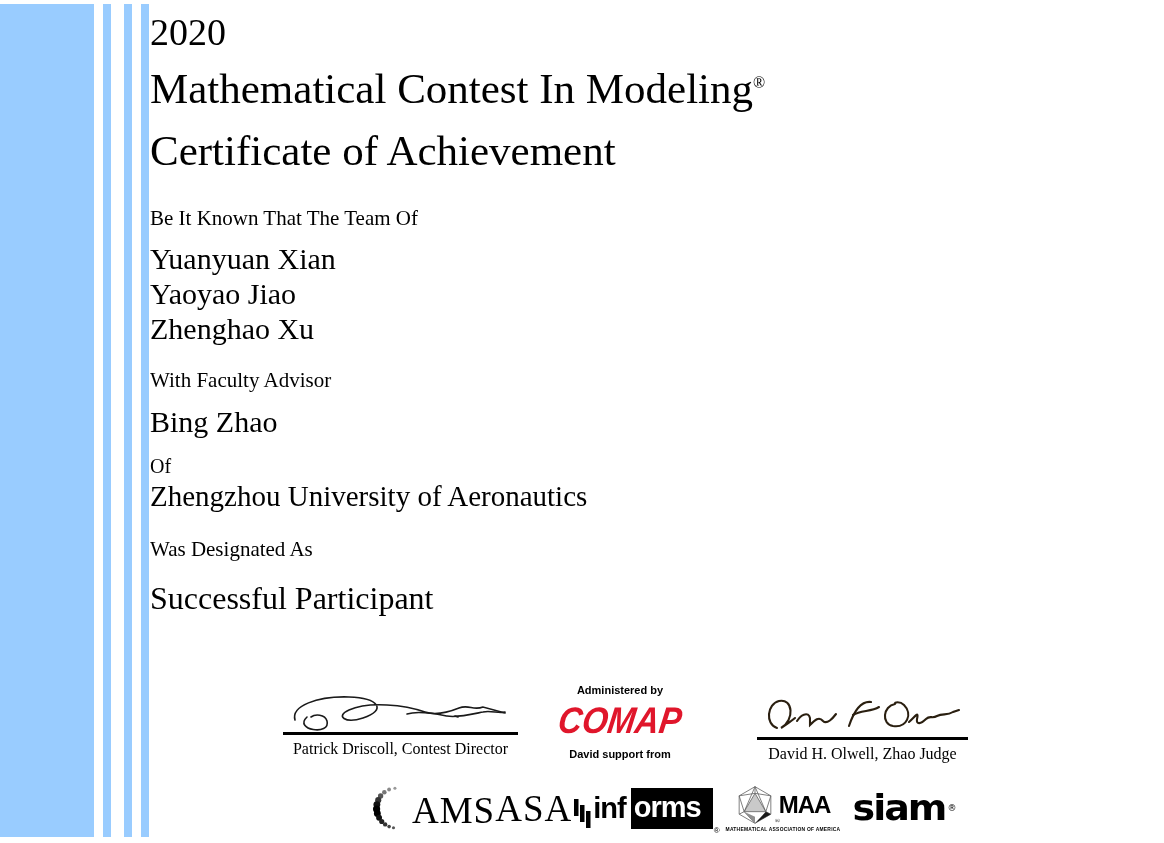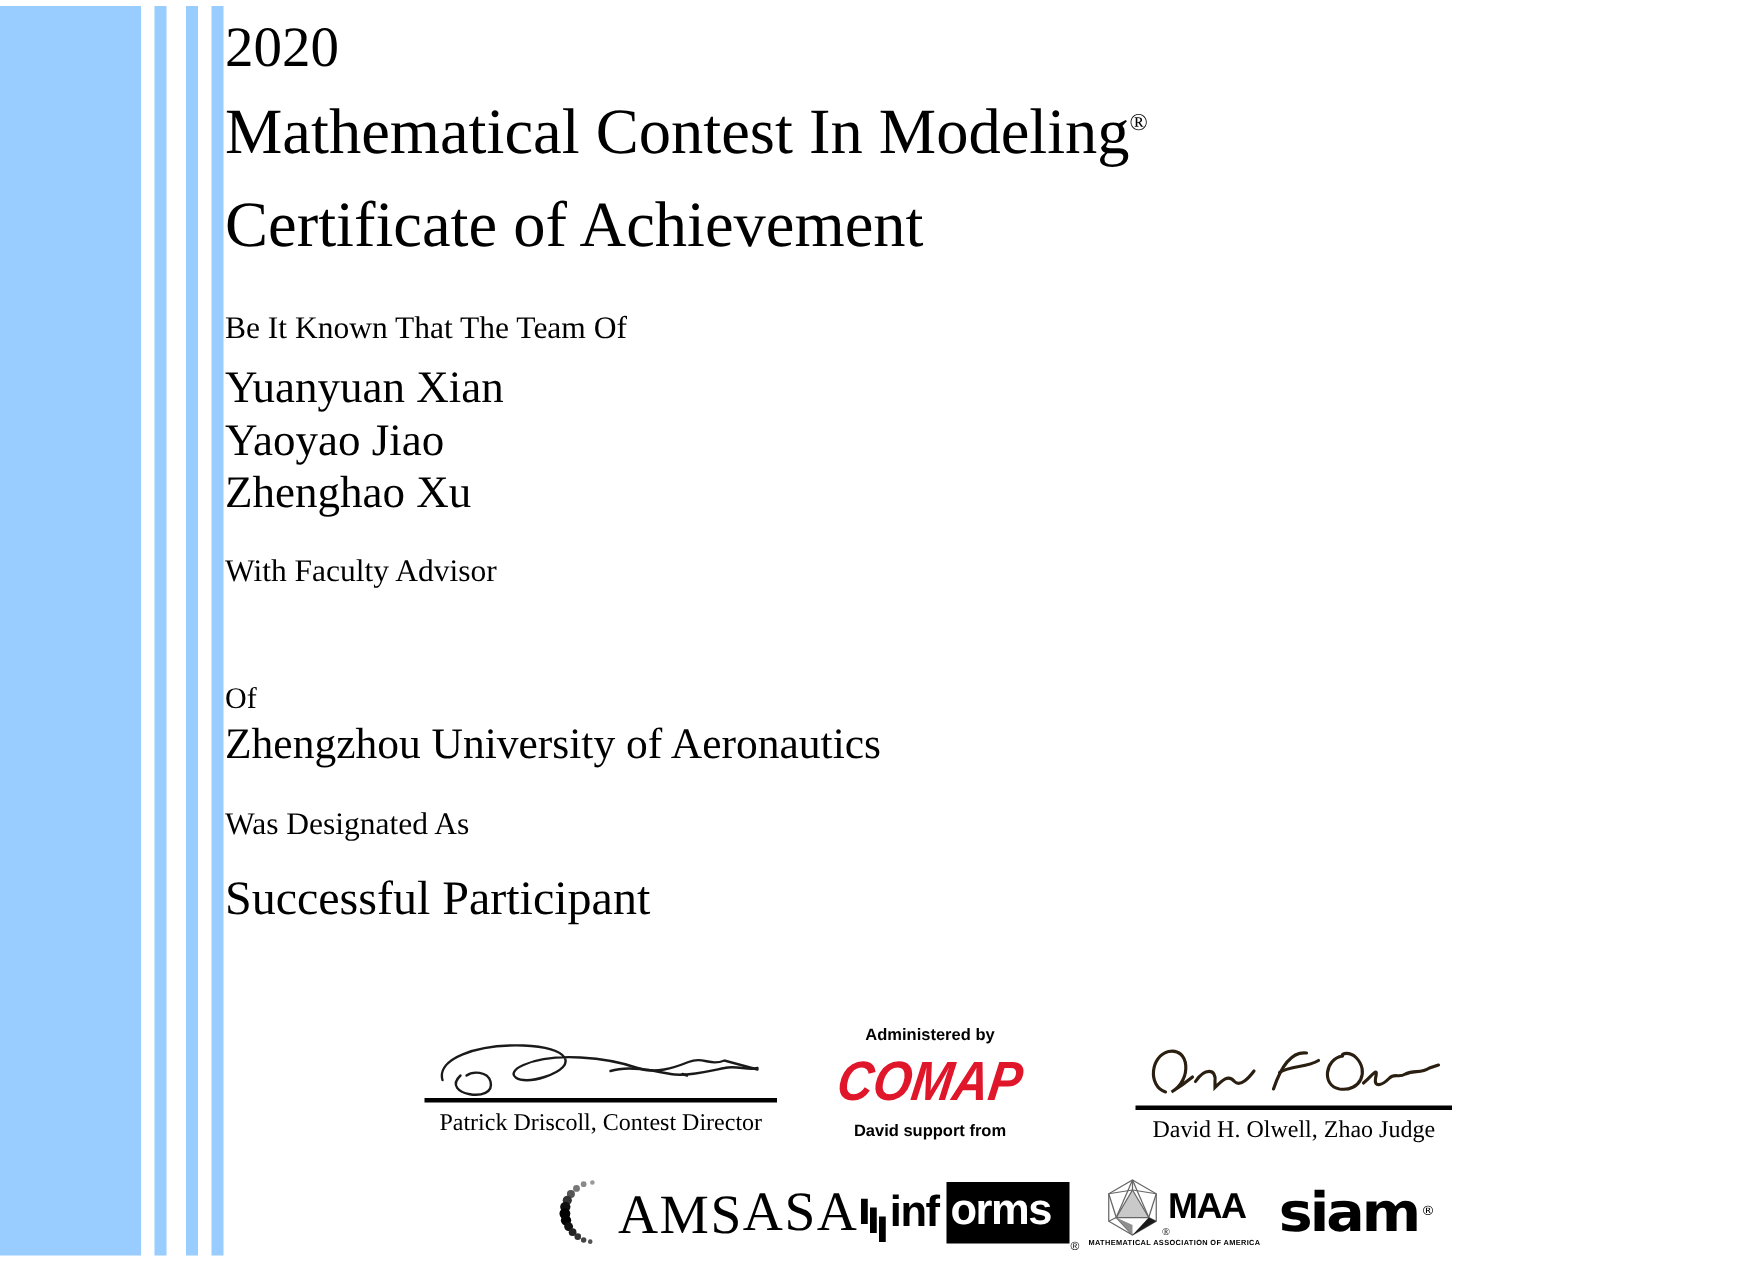--- a/index.html
+++ b/index.html
@@ -95,20 +95,21 @@
   <div class="line year">2020</div>
   <div class="line title"><span>Mathematical Contest In Modeling</span><sup>®</sup></div>
   <div class="line subtitle">Certificate of Achievement</div>
 
   <div class="line small-line beit">Be It Known That The Team Of</div>
   <div class="line name n1">Yuanyuan Xian</div>
   <div class="line name n2">Yaoyao Jiao</div>
   <div class="line name n3">Zhenghao Xu</div>
 
   <div class="line small-line advintro">With Faculty Advisor</div>
+  <div class="line advisor">Bing Zhao</div>
 
   <div class="line oflbl">Of</div>
   <div class="line institution">Zhengzhou University of Aeronautics</div>
 
   <div class="line small-line designated">Was Designated As</div>
   <div class="line designation">Successful Participant</div>
 
   <div class="sigblock sig-left">
     <svg class="sig-svg" width="227" height="46" viewBox="0 0 227 46">
       <g fill="none" stroke="#1a1a1a" stroke-width="1.6" stroke-linecap="round">

